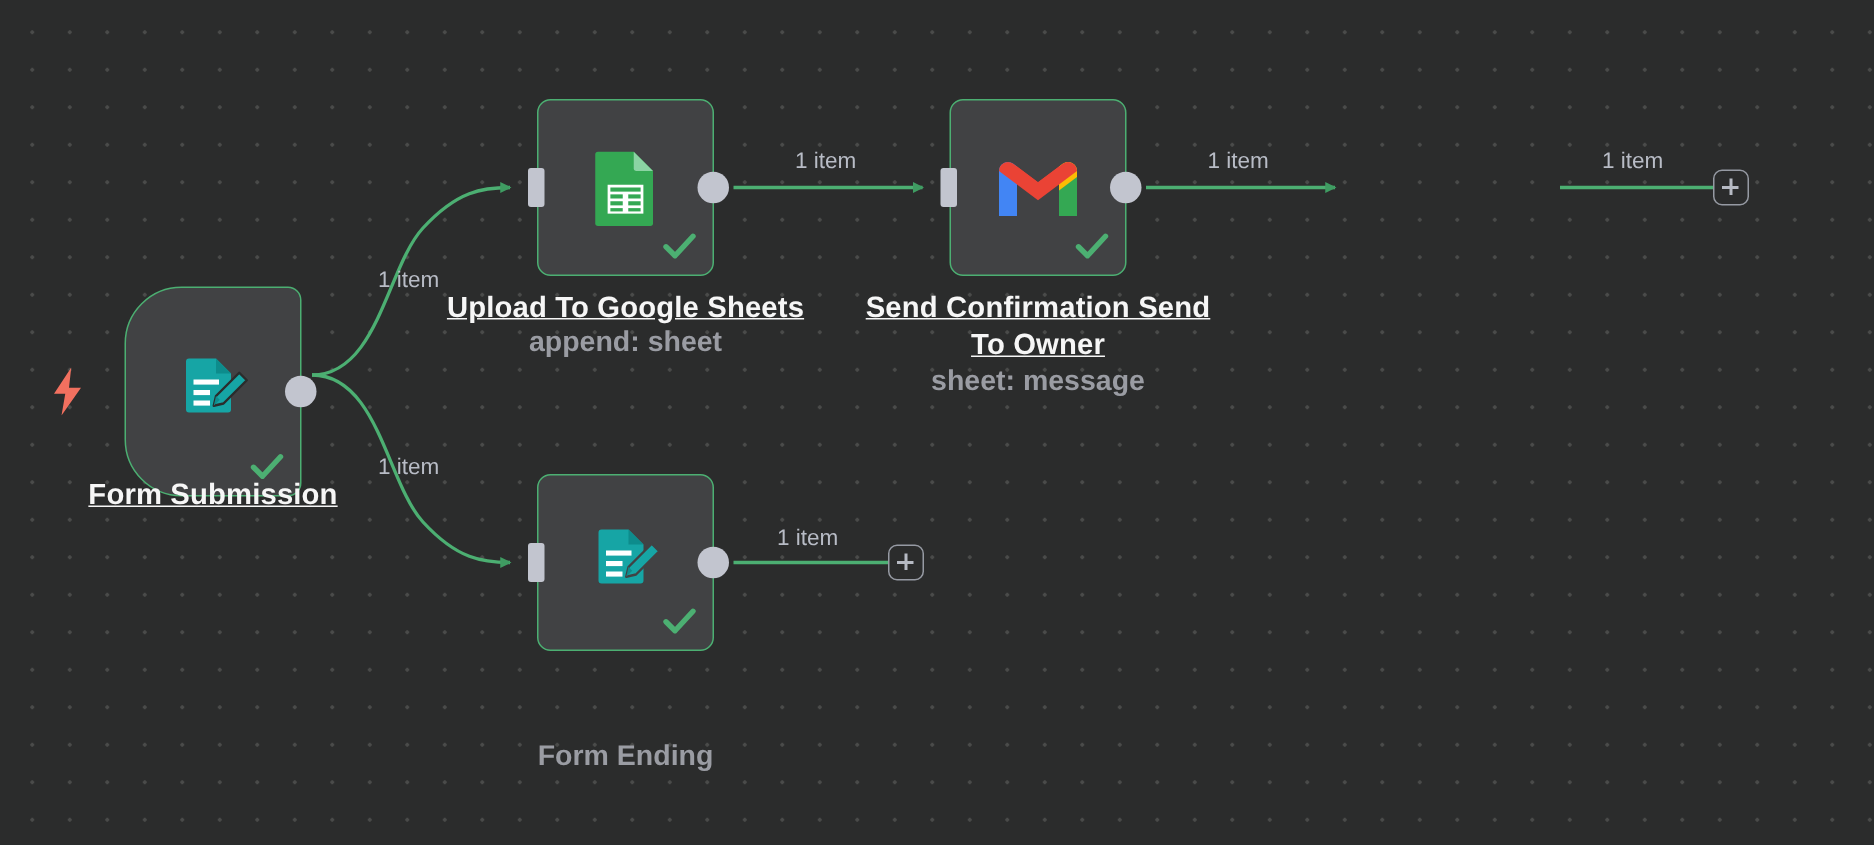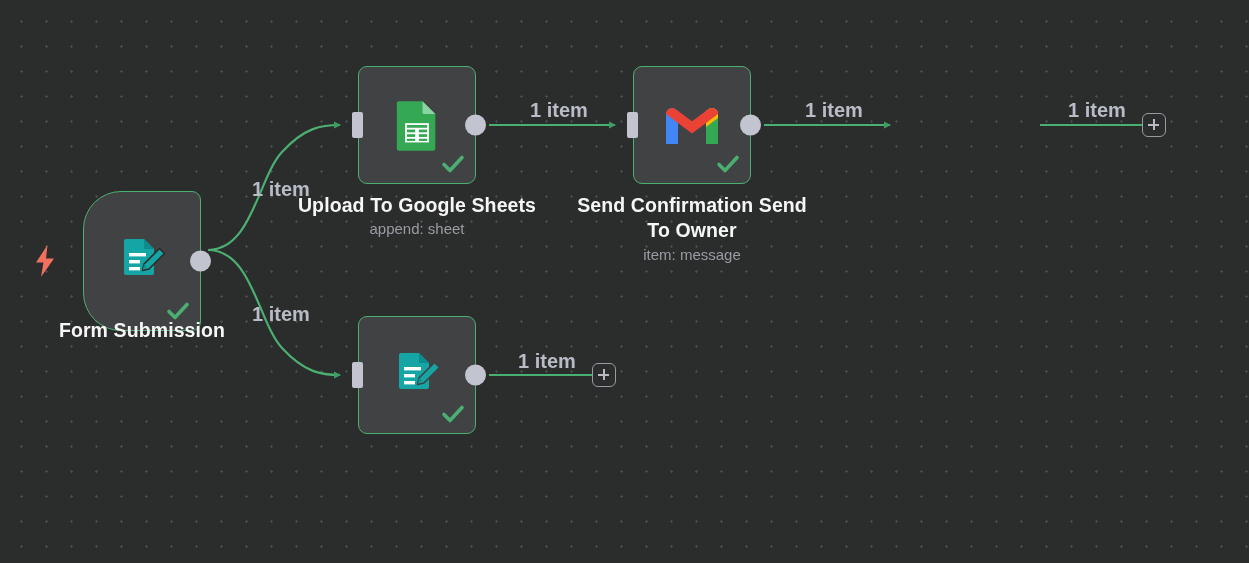--- a/index.html
+++ b/index.html
@@ -83,38 +83,39 @@
     left: 50%;
     transform: translateX(-50%);
     width: 248px;
     text-align: center;
     color: #f6f6f6;
     font-size: 19.5px;
     font-weight: 700;
     line-height: 25px;
     letter-spacing: 0.1px;
     white-space: pre-line;
+    text-decoration: underline;
   }
   .node-sublabel {
     position: absolute;
     left: 50%;
     transform: translateX(-50%);
     width: 260px;
     text-align: center;
     color: #9a9ca3;
+    font-size: 19px;
+    font-weight: 700;
+    line-height: 19px;
+  }
+  
+  .item-label {
+    position: absolute;
+    color: #b8bcc6;
     font-size: 15px;
     font-weight: 400;
-    line-height: 19px;
-  }
-  
-  .item-label {
-    position: absolute;
-    color: #b8bcc6;
-    font-size: 20px;
-    font-weight: 700;
     white-space: nowrap;
     z-index: 6;
     text-align: right;
   }
   
   .plus-btn {
     position: absolute;
     width: 24px; height: 24px;
     border: 1.6px solid #969aa3;
     border-radius: 6px;
@@ -226,21 +227,21 @@
       </svg>
     </div>
     <div class="check">
       <svg viewBox="0 0 26 26" width="26" height="26">
         <path d="M4 13.5 L10 19.5 L22 6.5" fill="none" stroke="#4caf72" stroke-width="3.6" stroke-linecap="round" stroke-linejoin="round"></path>
       </svg>
     </div>
     <div class="port-out"></div>
     <div class="node-label">Send Confirmation Send
 To Owner</div>
-    <div class="node-sublabel" style="top:178px;">item: message</div>
+    <div class="node-sublabel" style="top:178px;">sheet: message</div>
   </div>
 
 
   <div class="node" style="left:358px; top:316px;">
     <div class="port-in"></div>
     <div class="node-icon">
       <svg viewBox="0 0 52 52" width="52" height="52">
         <path d="M8 4 h20 l10 10 v24 a2 2 0 0 1 -2 2 H10 a2 2 0 0 1 -2 -2 V6 a2 2 0 0 1 2 -2 Z" fill="#16a5a5"></path>
         <path d="M28 4 l10 10 h-10 Z" fill="#0d8c8c"></path>
         <rect x="13" y="18" width="17" height="3.4" fill="#ffffff"></rect>
@@ -249,20 +250,21 @@
         <path d="M43.5 13.5 l5 5 L33 34 l-6.5 1.5 L28 29 Z" fill="#16a5a5" stroke="#414244" stroke-width="1.6" stroke-linejoin="round"></path>
         <path d="M26.5 35.5 L28 29 l2.5 2.5 Z" fill="#0d8c8c"></path>
       </svg>
     </div>
     <div class="check">
       <svg viewBox="0 0 26 26" width="26" height="26">
         <path d="M4 13.5 L10 19.5 L22 6.5" fill="none" stroke="#4caf72" stroke-width="3.6" stroke-linecap="round" stroke-linejoin="round"></path>
       </svg>
     </div>
     <div class="port-out"></div>
+    <div class="node-sublabel" style="top:178px;">Form Ending</div>
   </div>
 
   <div class="item-label" style="left:252px; top:178px;">1 item</div>
   <div class="item-label" style="left:252px; top:303px;">1 item</div>
   <div class="item-label" style="left:530px; top:99px;">1 item</div>
   <div class="item-label" style="left:805px; top:99px;">1 item</div>
   <div class="item-label" style="left:1068px; top:99px;">1 item</div>
   <div class="item-label" style="left:518px; top:350px;">1 item</div>
 
   <div class="plus-btn" style="left:1142px; top:113px;"></div>

